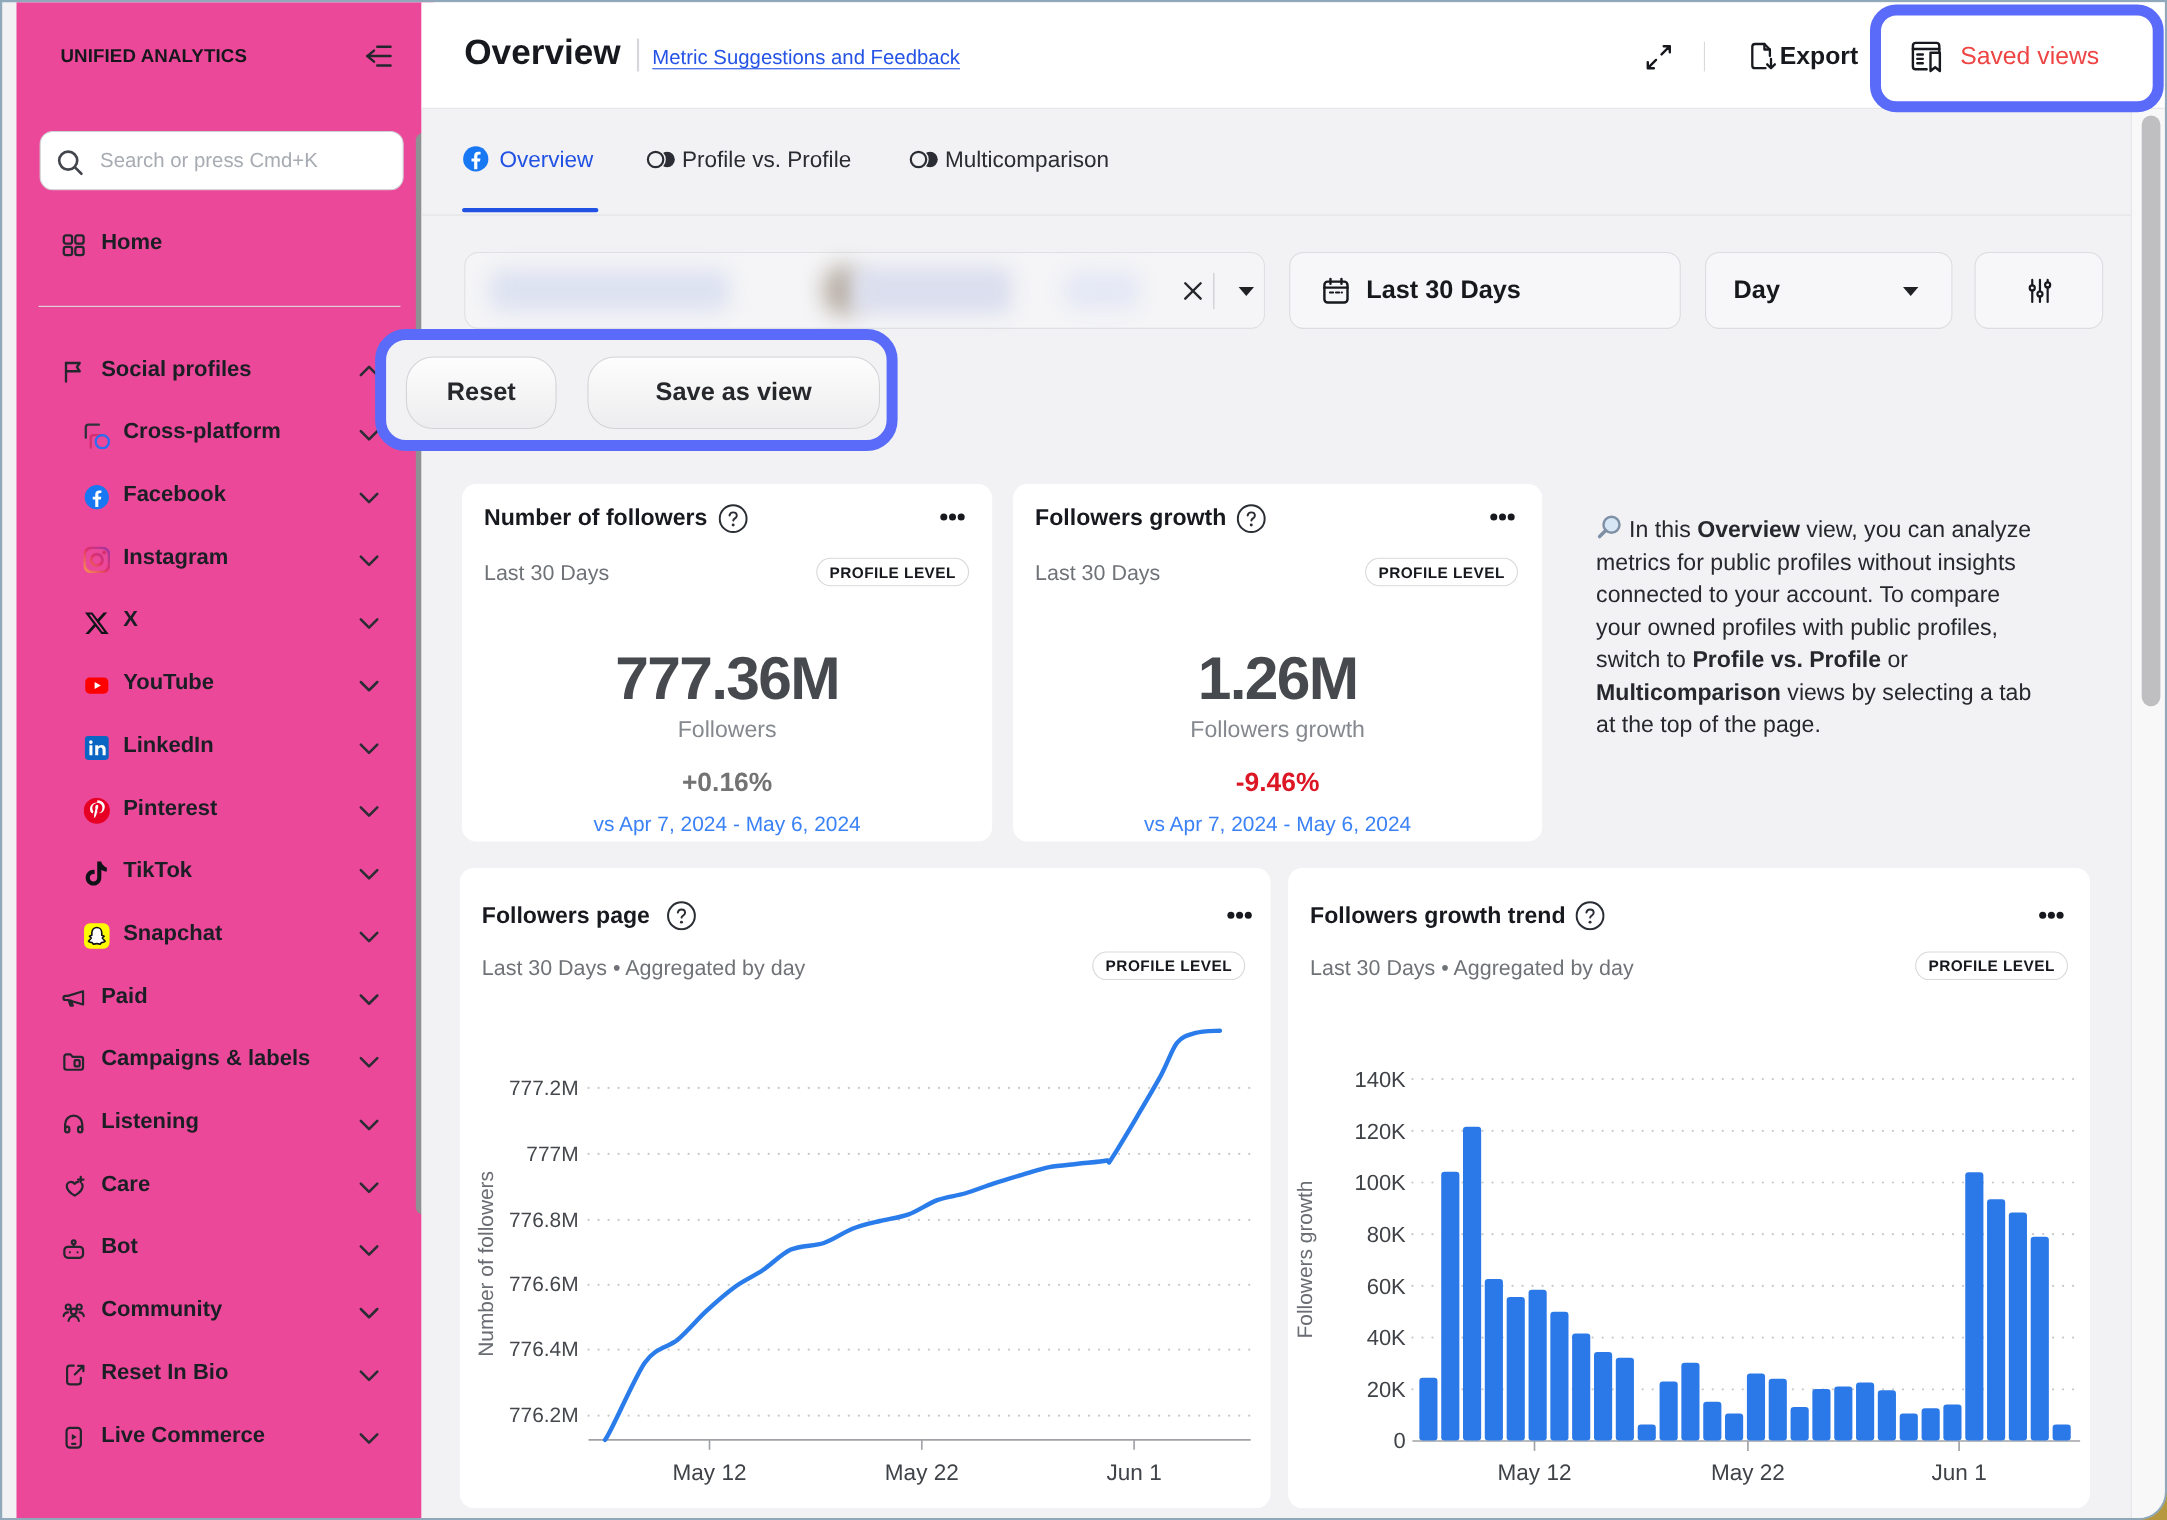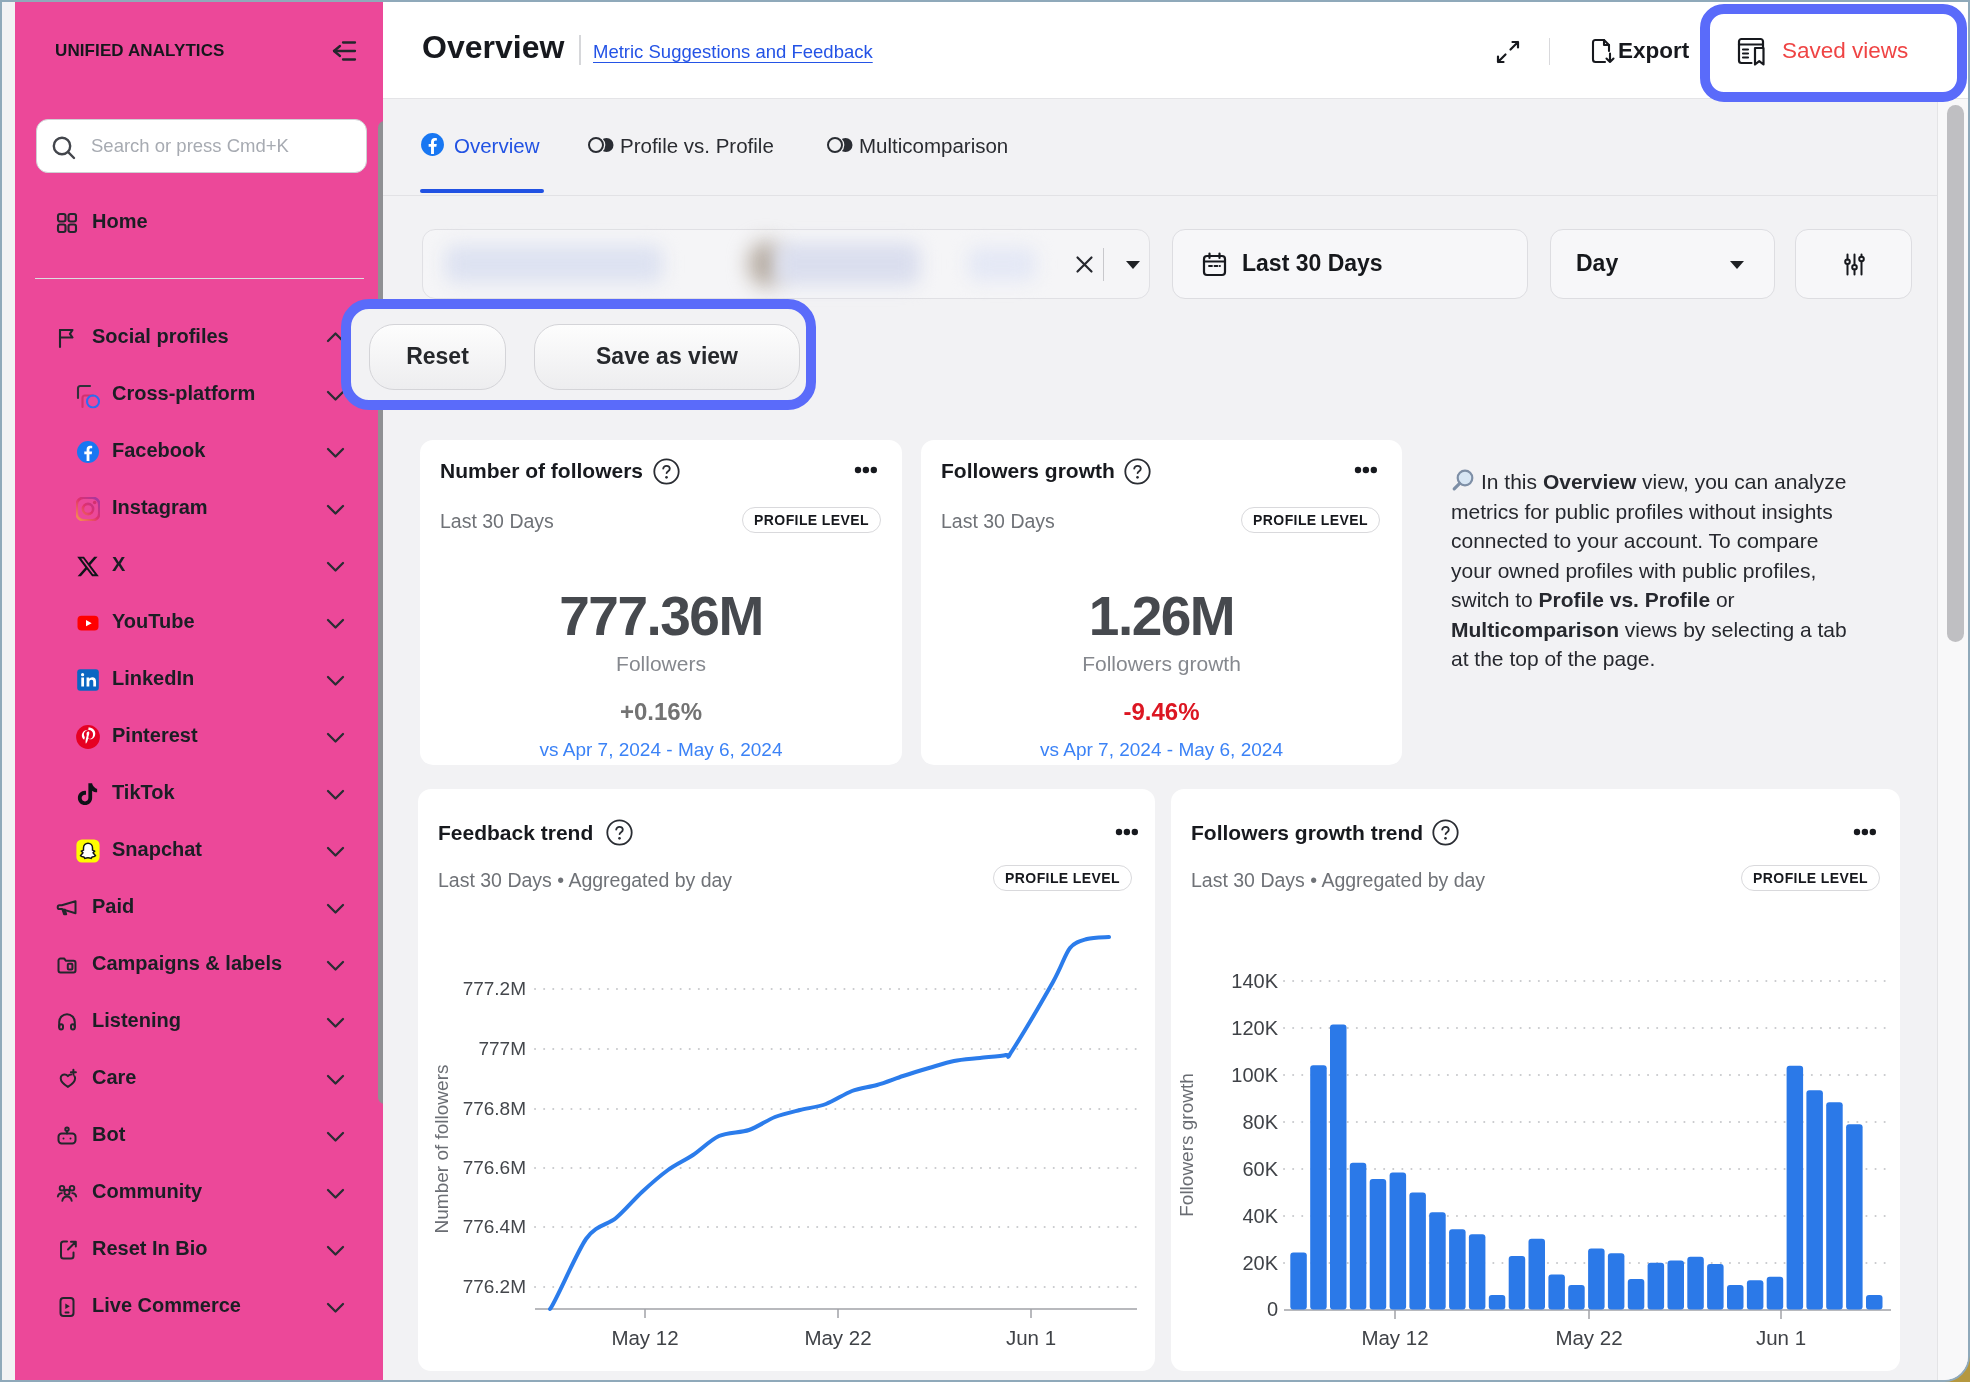--- a/index.html
+++ b/index.html
@@ -425,21 +425,21 @@
       <div class="vs" style="top:299px">vs Apr 7, 2024 - May 6, 2024</div>
     </div>
     <div class="para">
       <svg style="display:inline-block;vertical-align:-3px;margin-right:7px" width="23" height="23" viewBox="0 0 23 23">
         <circle cx="14" cy="9" r="7.3" fill="#d7e6f4" stroke="#7e8fa6" stroke-width="2.2"></circle>
         <line x1="8.7" y1="14.3" x2="3.2" y2="19.8" stroke="#7e8fa6" stroke-width="3.2" stroke-linecap="round"></line>
       </svg>In this <b>Overview</b> view, you can analyze<br>metrics for public profiles without insights<br>connected to your account. To compare<br>your owned profiles with public profiles,<br>switch to <b>Profile vs. Profile</b> or<br><b>Multicomparison</b> views by selecting a tab<br>at the top of the page.
     </div>
 
     <div class="card" style="left:35px;top:690px;width:737px;height:582px">
-      <div class="ttl" style="top:32px">Feedback trend</div>
+      <div class="ttl" style="top:32px">Followers page</div>
       <svg style="position:absolute;left:188px;top:30px" width="27" height="27" viewBox="0 0 27 27" fill="none" stroke="#2a2d33" stroke-width="1.8">
         <circle cx="13.5" cy="13.5" r="12.2"></circle>
         <path d="M10.2 10.6c.3-1.7 1.6-2.8 3.3-2.8 1.9 0 3.3 1.3 3.3 3 0 2.4-2.9 2.4-3.2 4.4" stroke-linecap="round"></path>
         <circle cx="13.5" cy="19.3" r="1.35" fill="#2a2d33" stroke="none"></circle>
       </svg>
       <svg class="dots" style="left:689px;top:39px" width="23" height="8" viewBox="0 0 23 8">
           <circle cx="3.5" cy="4" r="3.2" fill="#17191e"></circle>
           <circle cx="11.4" cy="4" r="3.2" fill="#17191e"></circle>
           <circle cx="19.3" cy="4" r="3.2" fill="#17191e"></circle>
         </svg>

